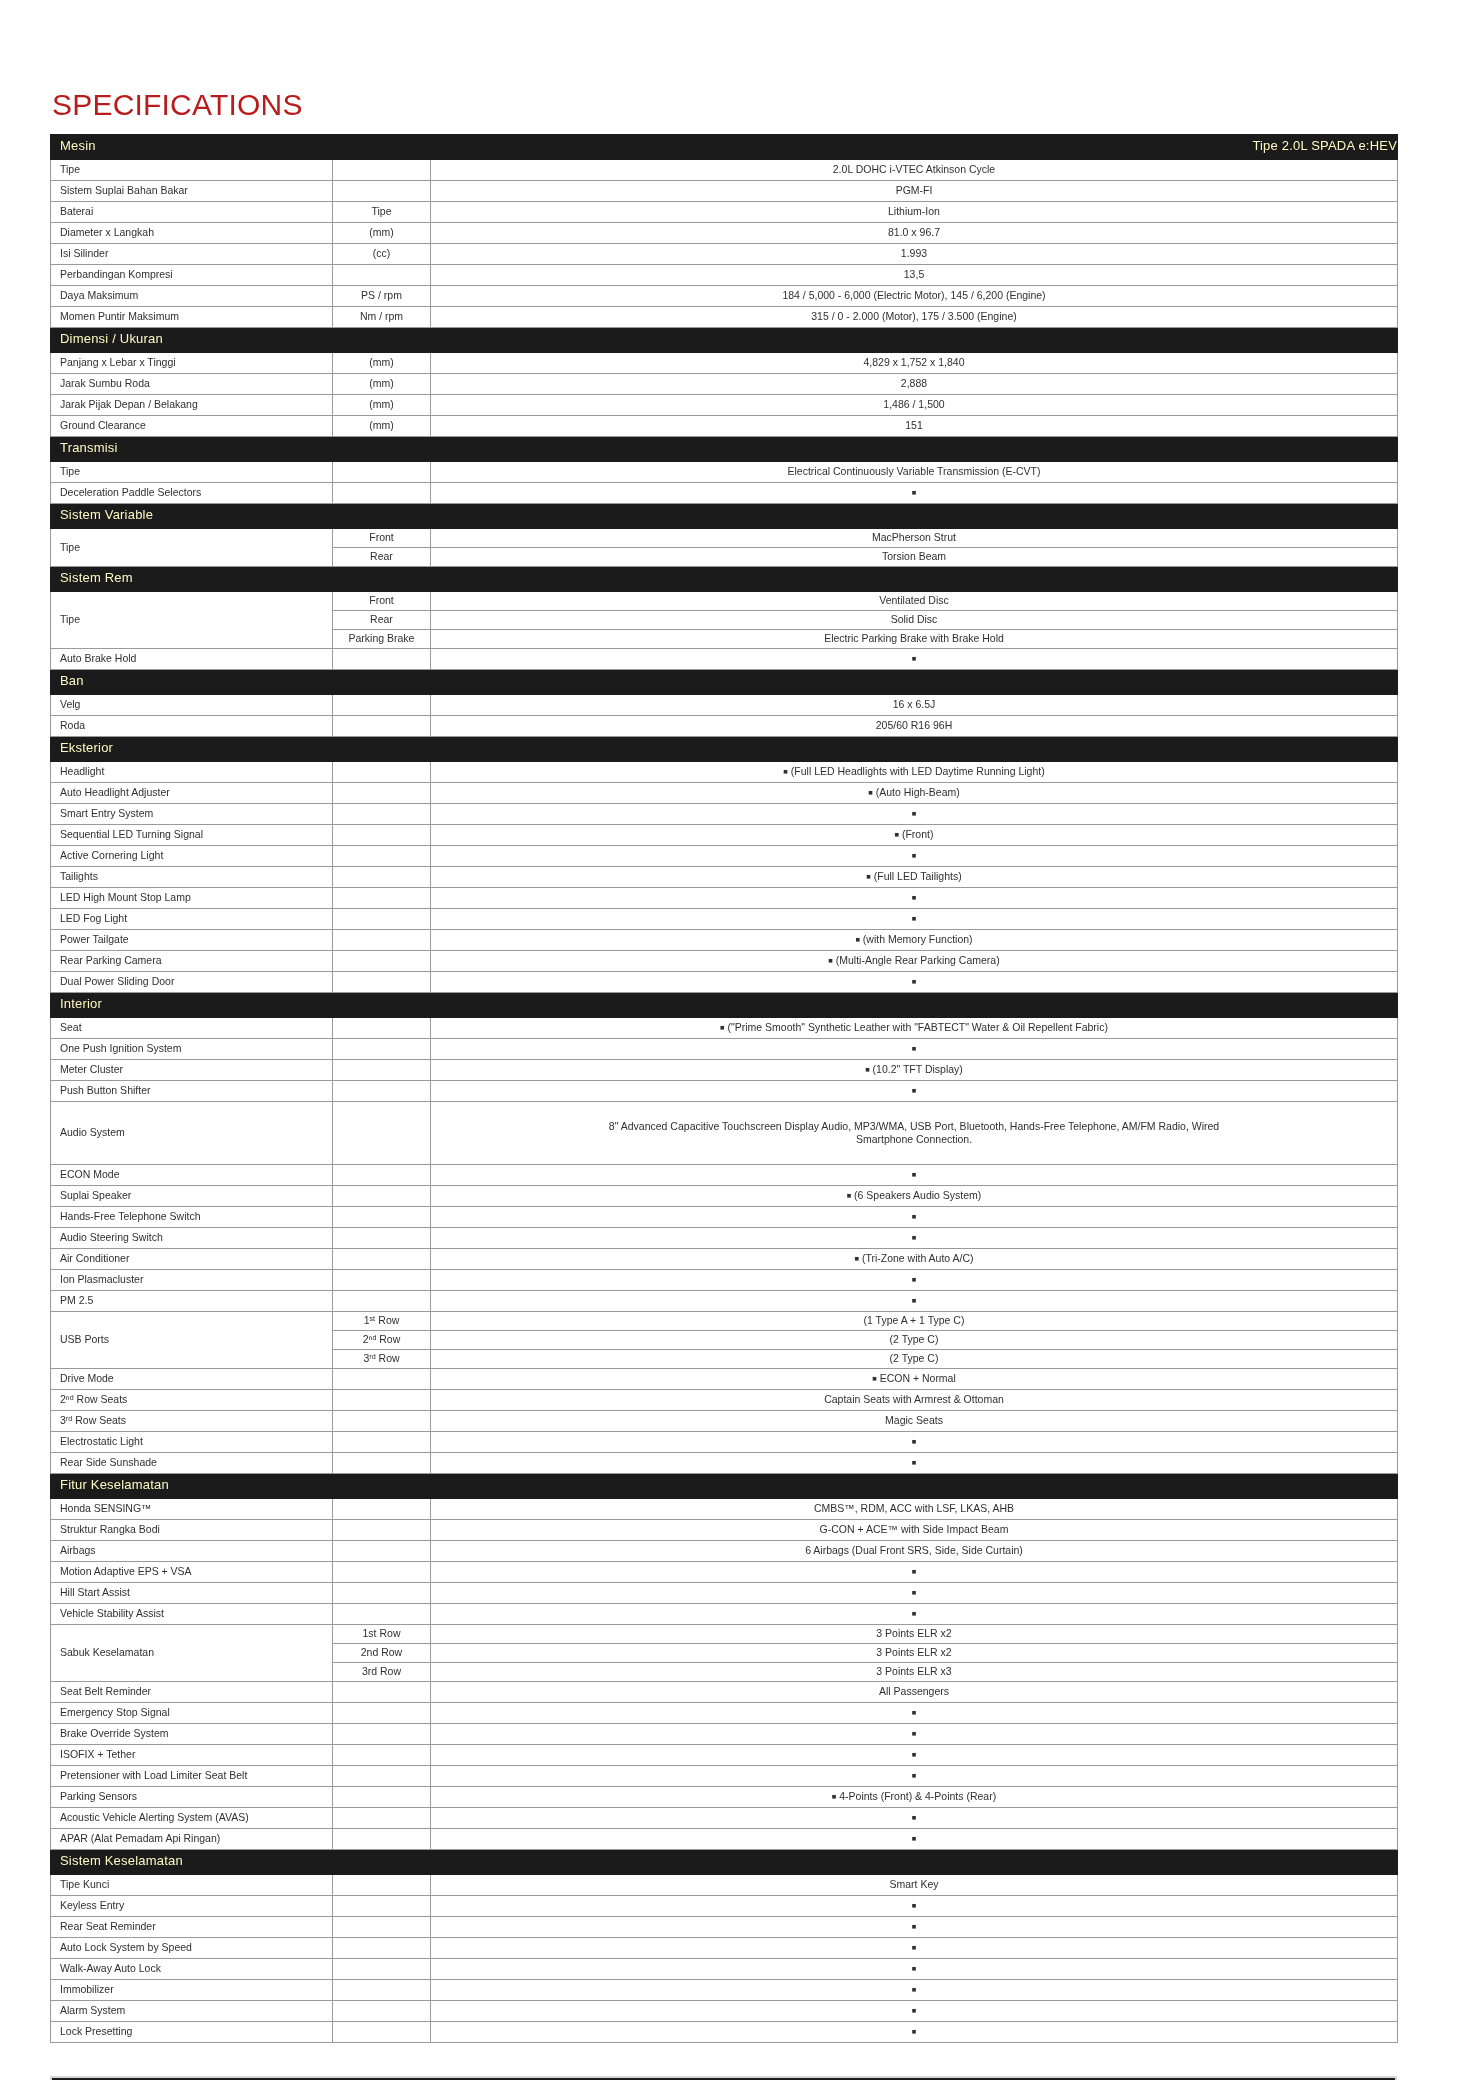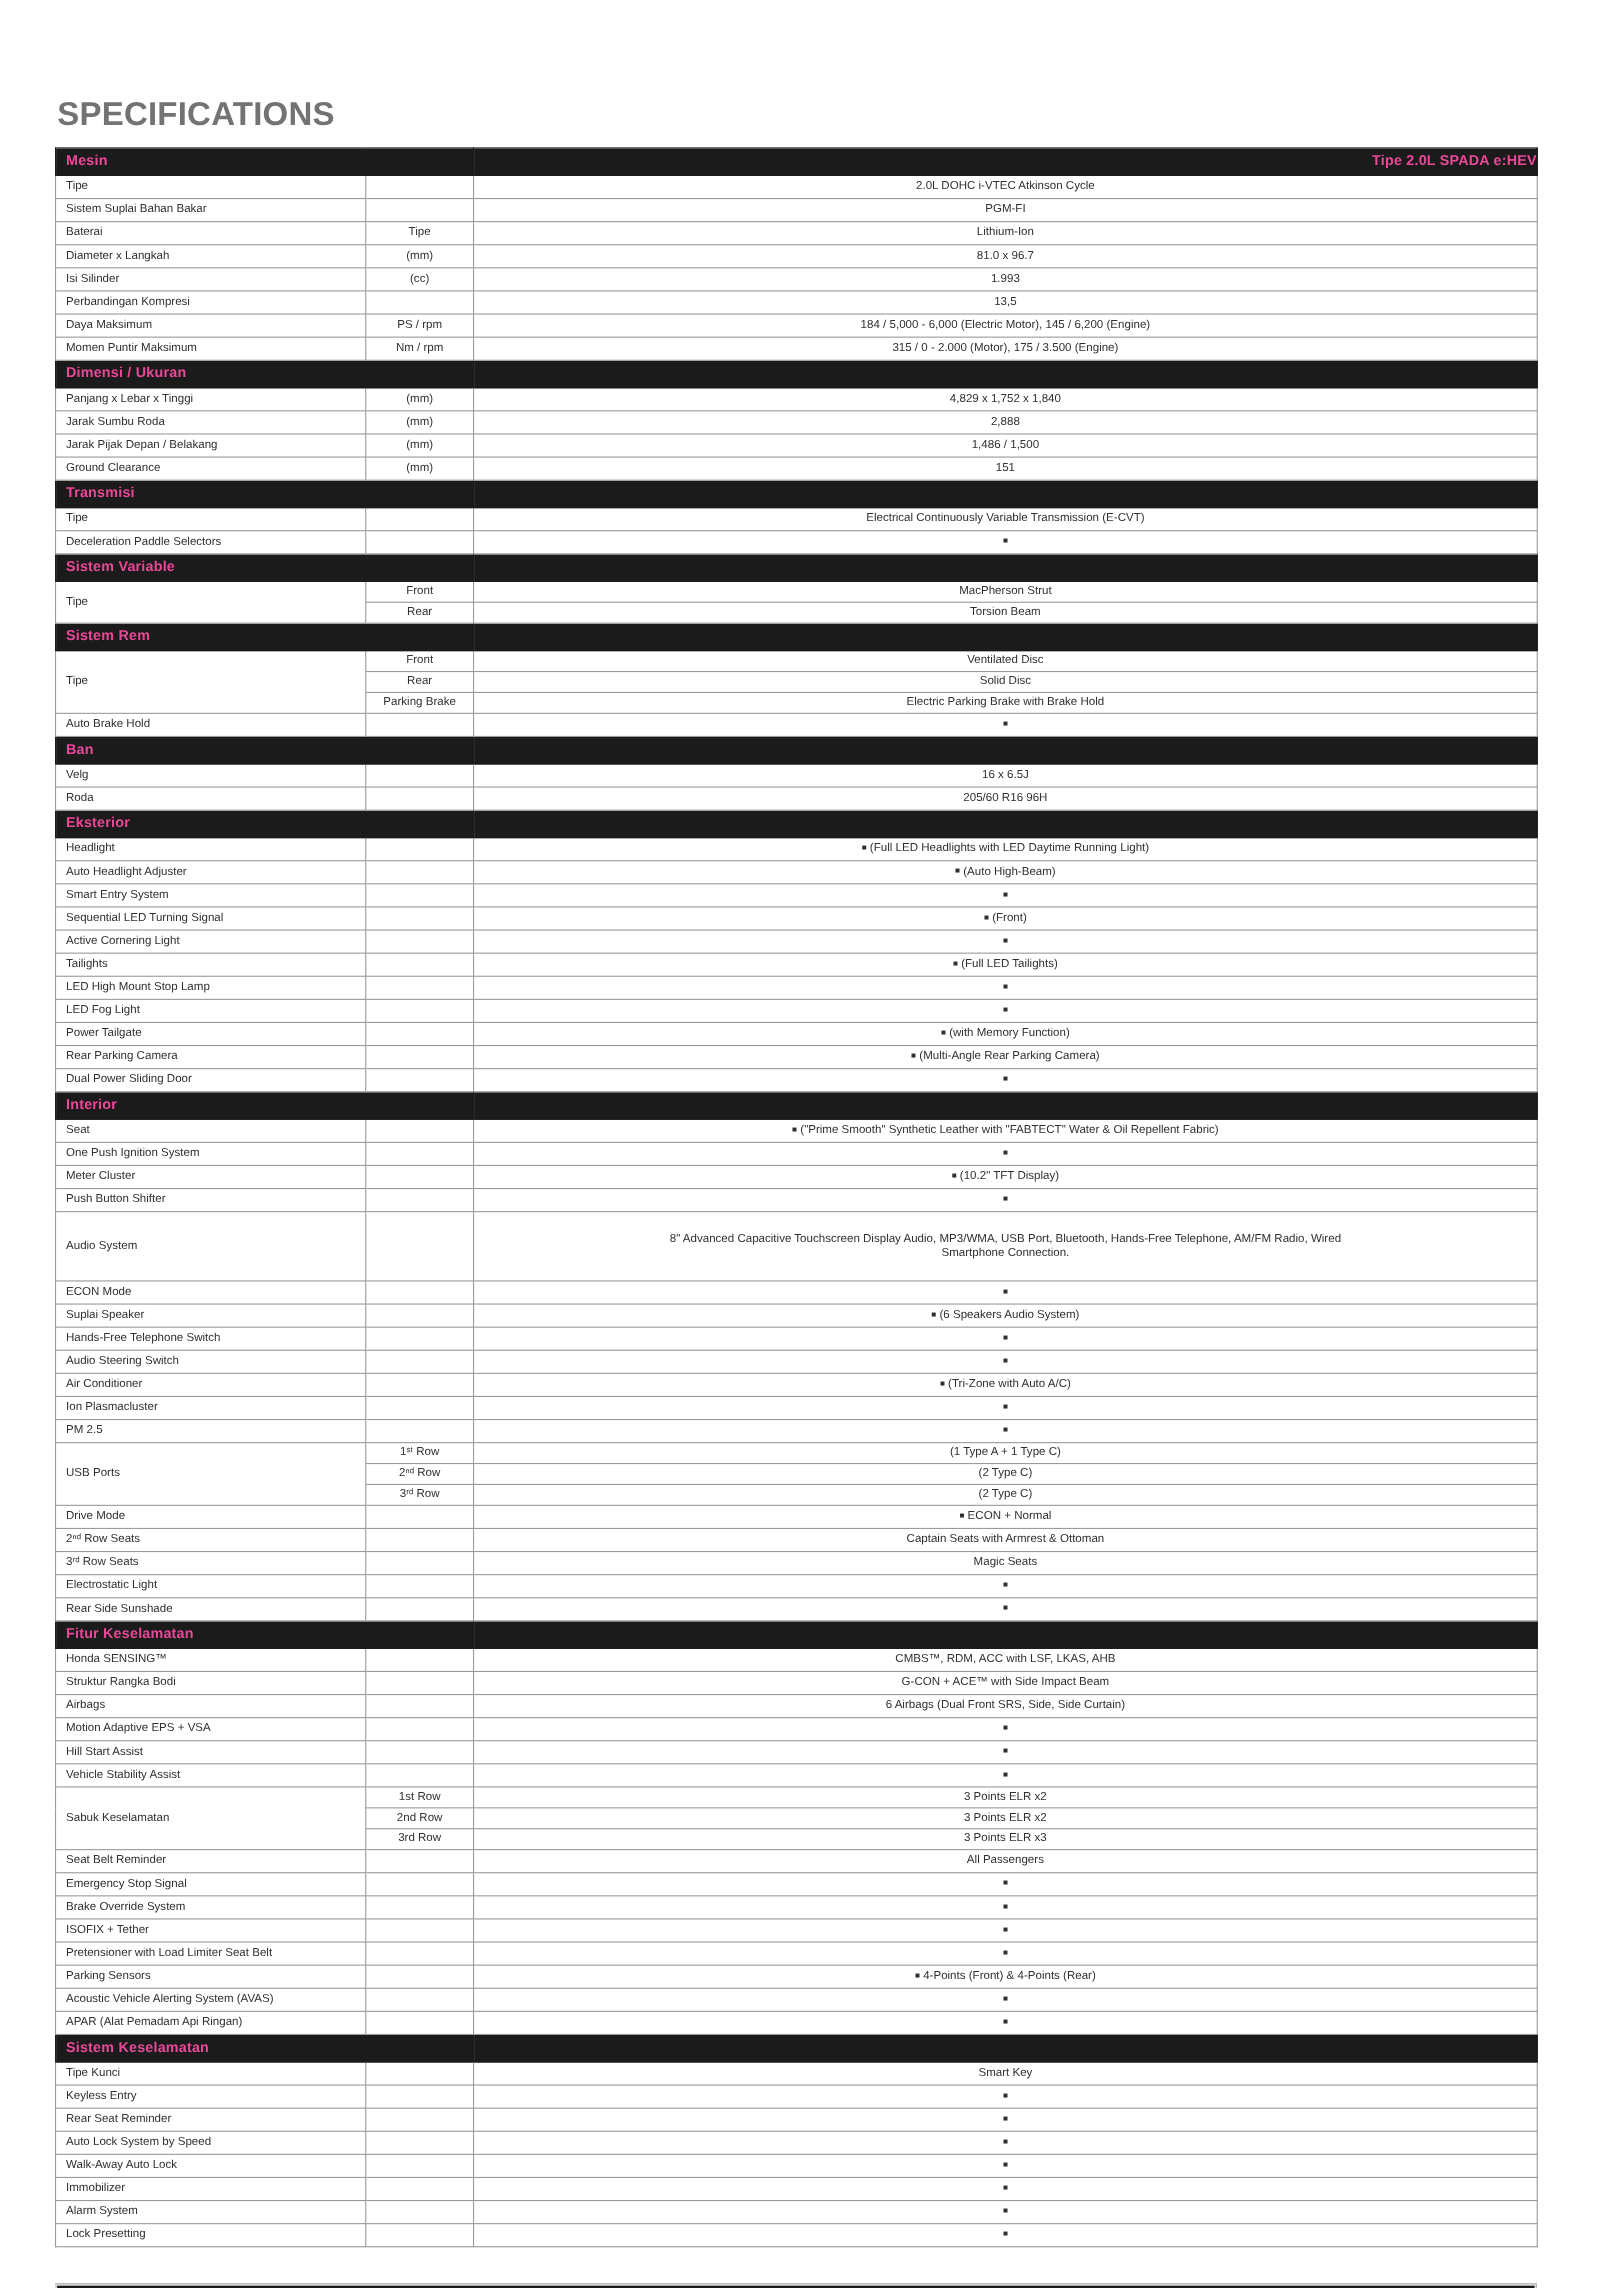--- a/index.html
+++ b/index.html
@@ -7,23 +7,23 @@
     padding: 0;
     background: #ffffff;
     font-family: "Liberation Sans", sans-serif;
     color: #2e2e2e;
   }
   body { width: 1468px; min-height: 2080px; }
   .page { width: 1347px; margin-left: 50px; padding-top: 88px; }
   h1.page-title {
     margin: 0 0 12px 2px;
     font-size: 30px;
-    font-weight: 700;
+    font-weight: 400;
     letter-spacing: 0.2px;
-    color: #737373;
+    color: #b91c1c;
   }
   table.spec {
     width: 1347px;
     border-collapse: collapse;
     table-layout: fixed;
     border: 1px solid #8f8f8f;
   }
   col.c-label { width: 282px; }
   col.c-unit  { width: 98px; }
   col.c-value { width: 967px; }
@@ -35,22 +35,22 @@
     vertical-align: middle;
     line-height: 1.25;
   }
   td.lbl { text-align: left; padding: 1px 6px 1px 9px; color: #303030; }
   td.unit { text-align: center; color: #303030; }
   td.val { text-align: center; color: #303030; }
   td.val .wrapv { display: inline-block; max-width: 660px; }
   tr.tall td { height: 60px; }
   td.sec {
     background: #1b1b1b;
-    color: #ec4899;
-    font-weight: 700;
+    color: #fef9c3;
+    font-weight: 400;
     font-size: 13px;
     height: 21px;
     padding: 1px 6px 2px 9px;
     border: 1px solid #1b1b1b;
     letter-spacing: 0.2px;
   }
   td.sec-right {
     border-left: 1px solid #6e6e6e;
     text-align: right;
     padding: 1px 0 2px 0;

